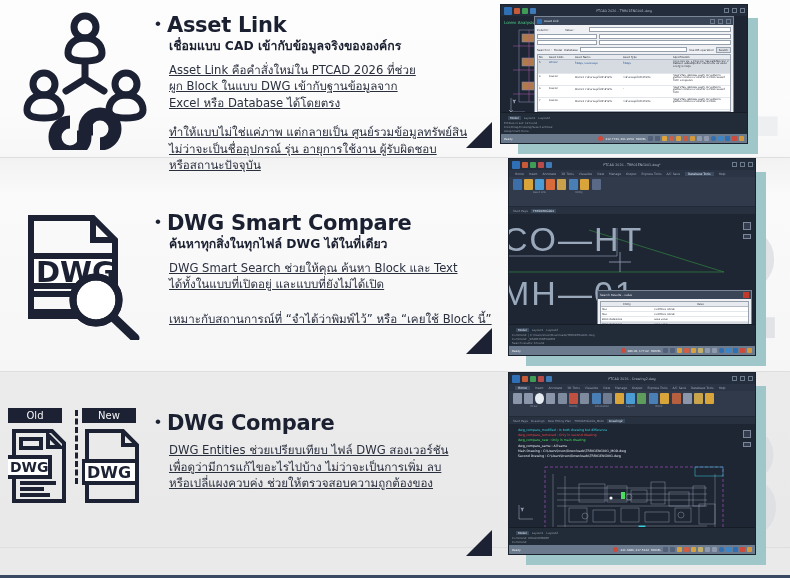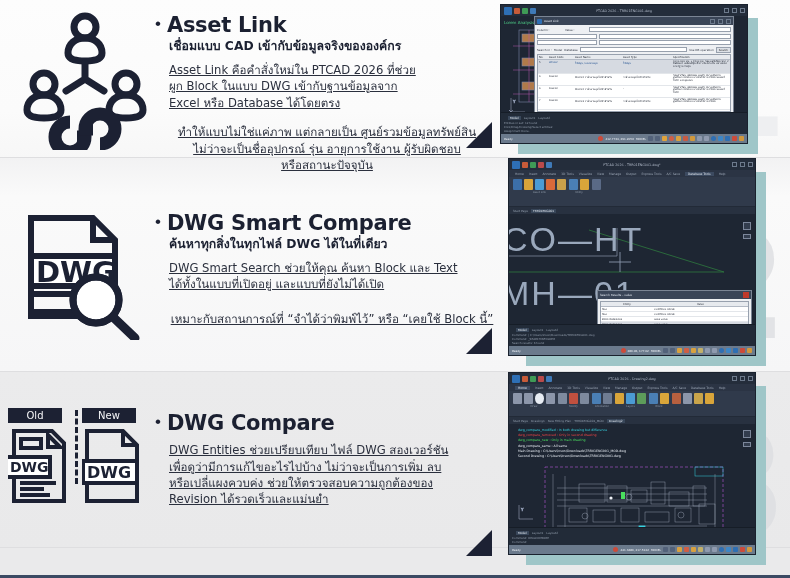--- a/index.html
+++ b/index.html
@@ -71,21 +71,21 @@
   .h2 {
     font-family: "DejaVu Sans", sans-serif;
     font-size: 12.3px; font-weight: 700; color: #1b2031;
     margin: 1px 0 0 14px; line-height: 1.35;
   }
   .body {
     font-family: "DejaVu Sans", sans-serif;
     font-size: 11.6px; color: #2a2f3d; line-height: 1.42;
     margin: 7px 0 0 14px; font-weight: 400;
   }
-  .body.second { margin-top: 13px; text-align: center; }
+  .body.second { margin-top: 13px; }
   .body .ln { display: block; white-space: nowrap; text-decoration: underline; }
 
   
   .shotwrap { position: absolute; z-index: 4; }
   #shot1 { left: 500px; top: 4px;   width: 248px; height: 140px; }
   #shot2 { left: 508px; top: 158px; width: 248px; height: 198px; }
   #shot3 { left: 508px; top: 372px; width: 248px; height: 183px; }
   .shotshadow {
     position: absolute; left: 18px; top: 14px; right: -10px; bottom: -10px;
     background: #9fc6c8;
@@ -595,21 +595,20 @@
 
   <div class="txt" id="txt3">
     <div class="h1row">
       <span class="bullet">•</span>
       <span class="h1">DWG Compare</span>
     </div>
     <div class="body">
       <span class="ln">DWG Entities ช่วยเปรียบเทียบ ไฟล์ DWG สองเวอร์ชัน</span>
       <span class="ln">เพื่อดูว่ามีการแก้ไขอะไรไปบ้าง ไม่ว่าจะเป็นการเพิ่ม ลบ</span>
       <span class="ln">หรือเปลี่แผงควบค่ง ช่วยให้ตรวจสอบความถูกต้องของ</span>
-      <span class="ln">Revision ได้รวดเร็วและแม่นยำ</span>
     </div>
   </div>
 
   <div class="shotwrap" id="shot3">
     <div class="shotshadow"></div>
     <div class="shot">
       <div class="cad">
         <div class="cad-title">
           <span class="cad-logo"></span>
           <span class="qa" style="background:#c75b39"></span>

